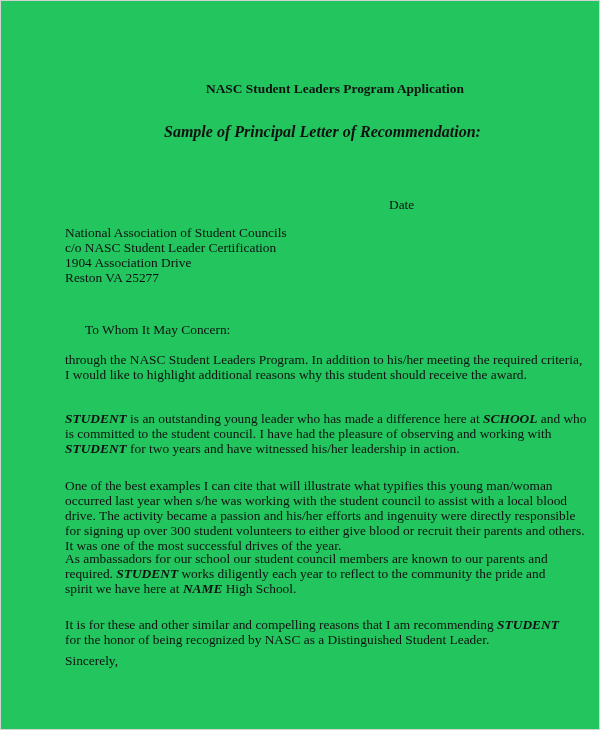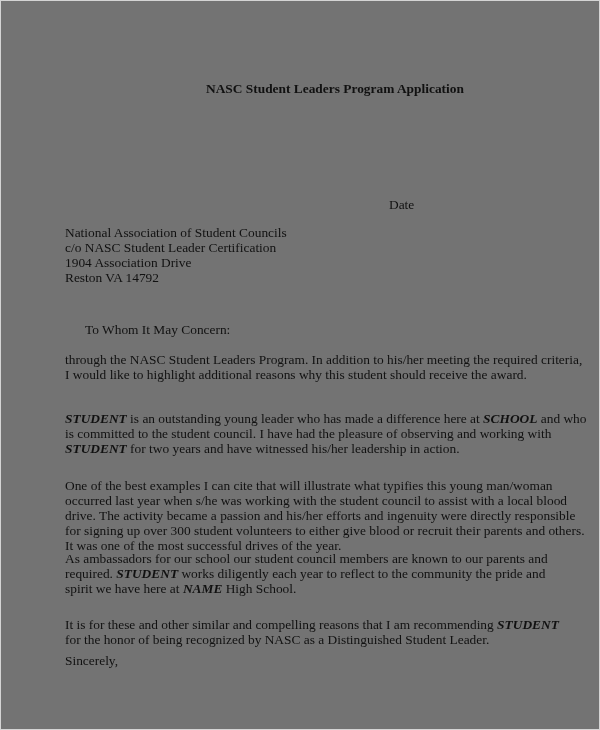--- a/index.html
+++ b/index.html
@@ -13,21 +13,21 @@
       position: relative;
       overflow: hidden;
     }
     .page {
       position: absolute;
       left: 0;
       top: 0;
       width: 598px;
       height: 728px;
       border: 1px solid #d4d4d4;
-      background: #737373;
+      background: #22c55e;
       font-family: "Liberation Serif", "DejaVu Serif", serif;
       color: #111111;
       font-size: 13.4px;
       line-height: 15px;
     }
     .abs {
       position: absolute;
       white-space: nowrap;
     }
     .heading {
@@ -82,28 +82,29 @@
       font-style: italic;
     }
   </style>
 </head>
 <body>
 
 <div class="page">
 
   <div class="abs heading">NASC Student Leaders Program Application</div>
 
+  <div class="abs subtitle">Sample of Principal Letter of Recommendation:</div>
 
   <div class="abs date">Date</div>
 
   <div class="abs address">
     <div>National Association of Student Councils</div>
     <div>c/o NASC Student Leader Certification</div>
     <div>1904 Association Drive</div>
-    <div>Reston VA 14792</div>
+    <div>Reston VA 25277</div>
   </div>
 
   <div class="abs salutation">To Whom It May Concern:</div>
 
   <div class="para p1">
     <div class="line">through the NASC Student Leaders Program.  In addition to his/her meeting the required criteria,</div>
     <div class="line">I would like to highlight additional reasons why this student should receive the award.</div>
   </div>
 
   <div class="para p2">

